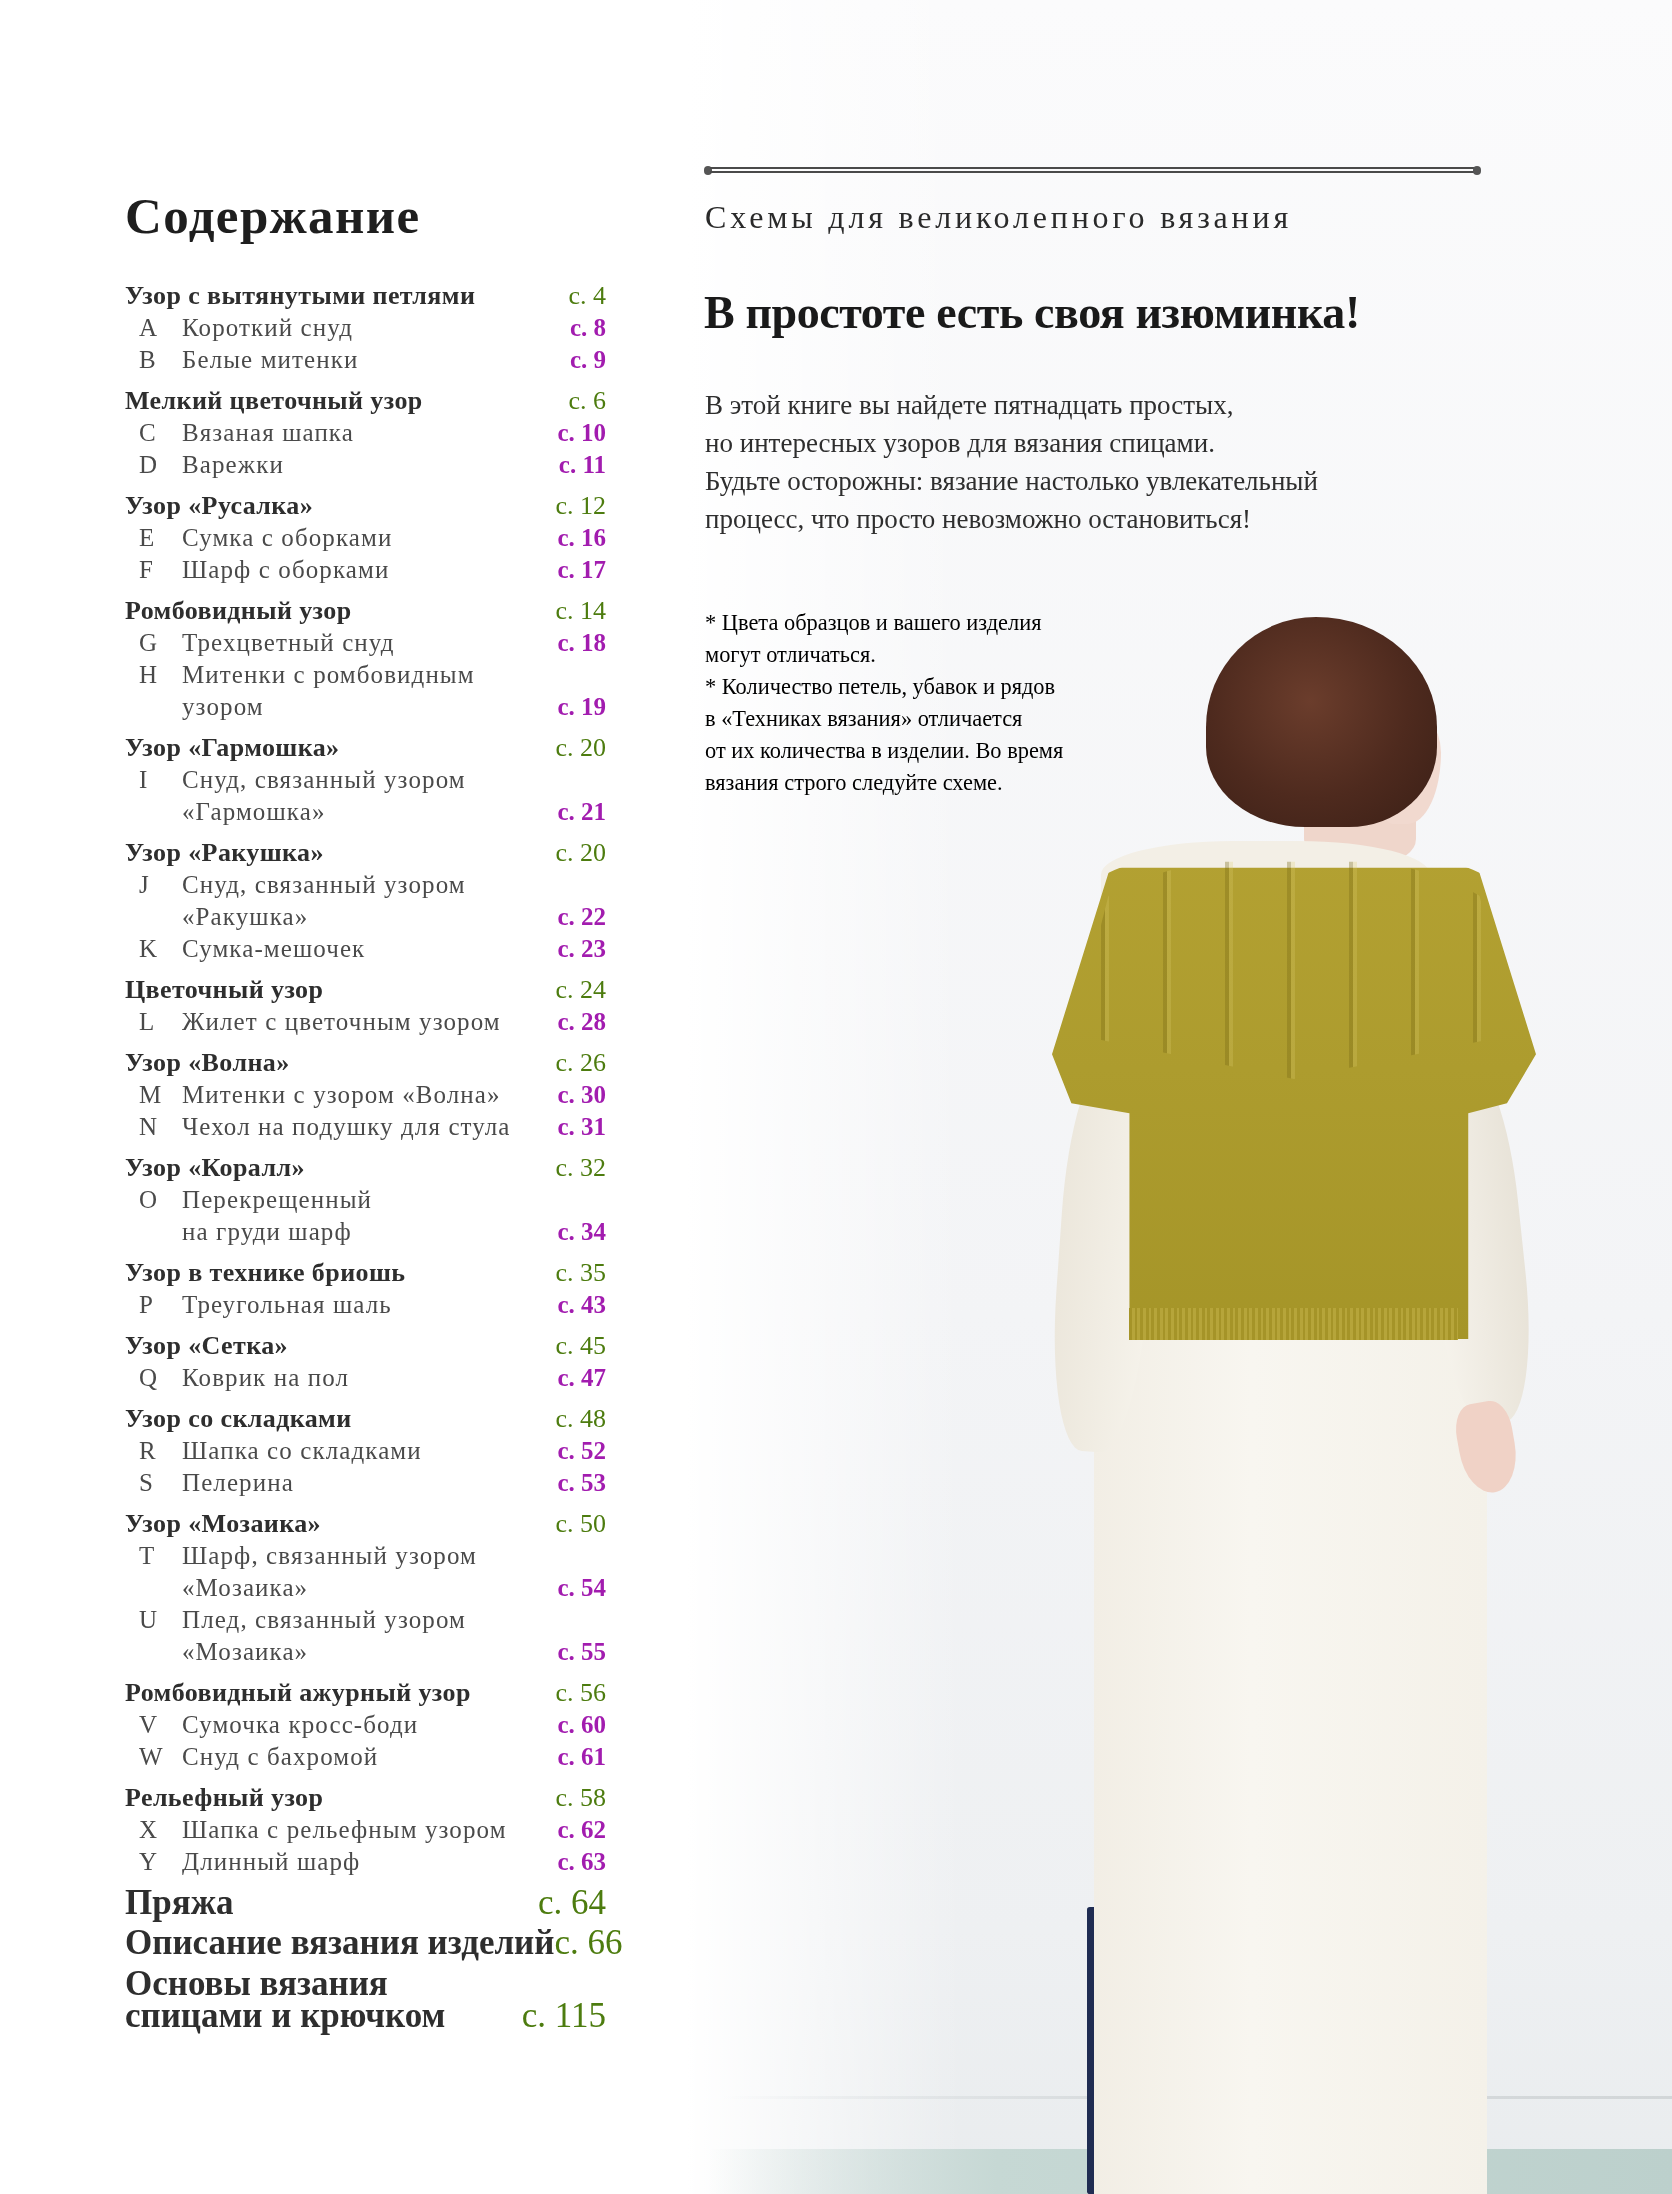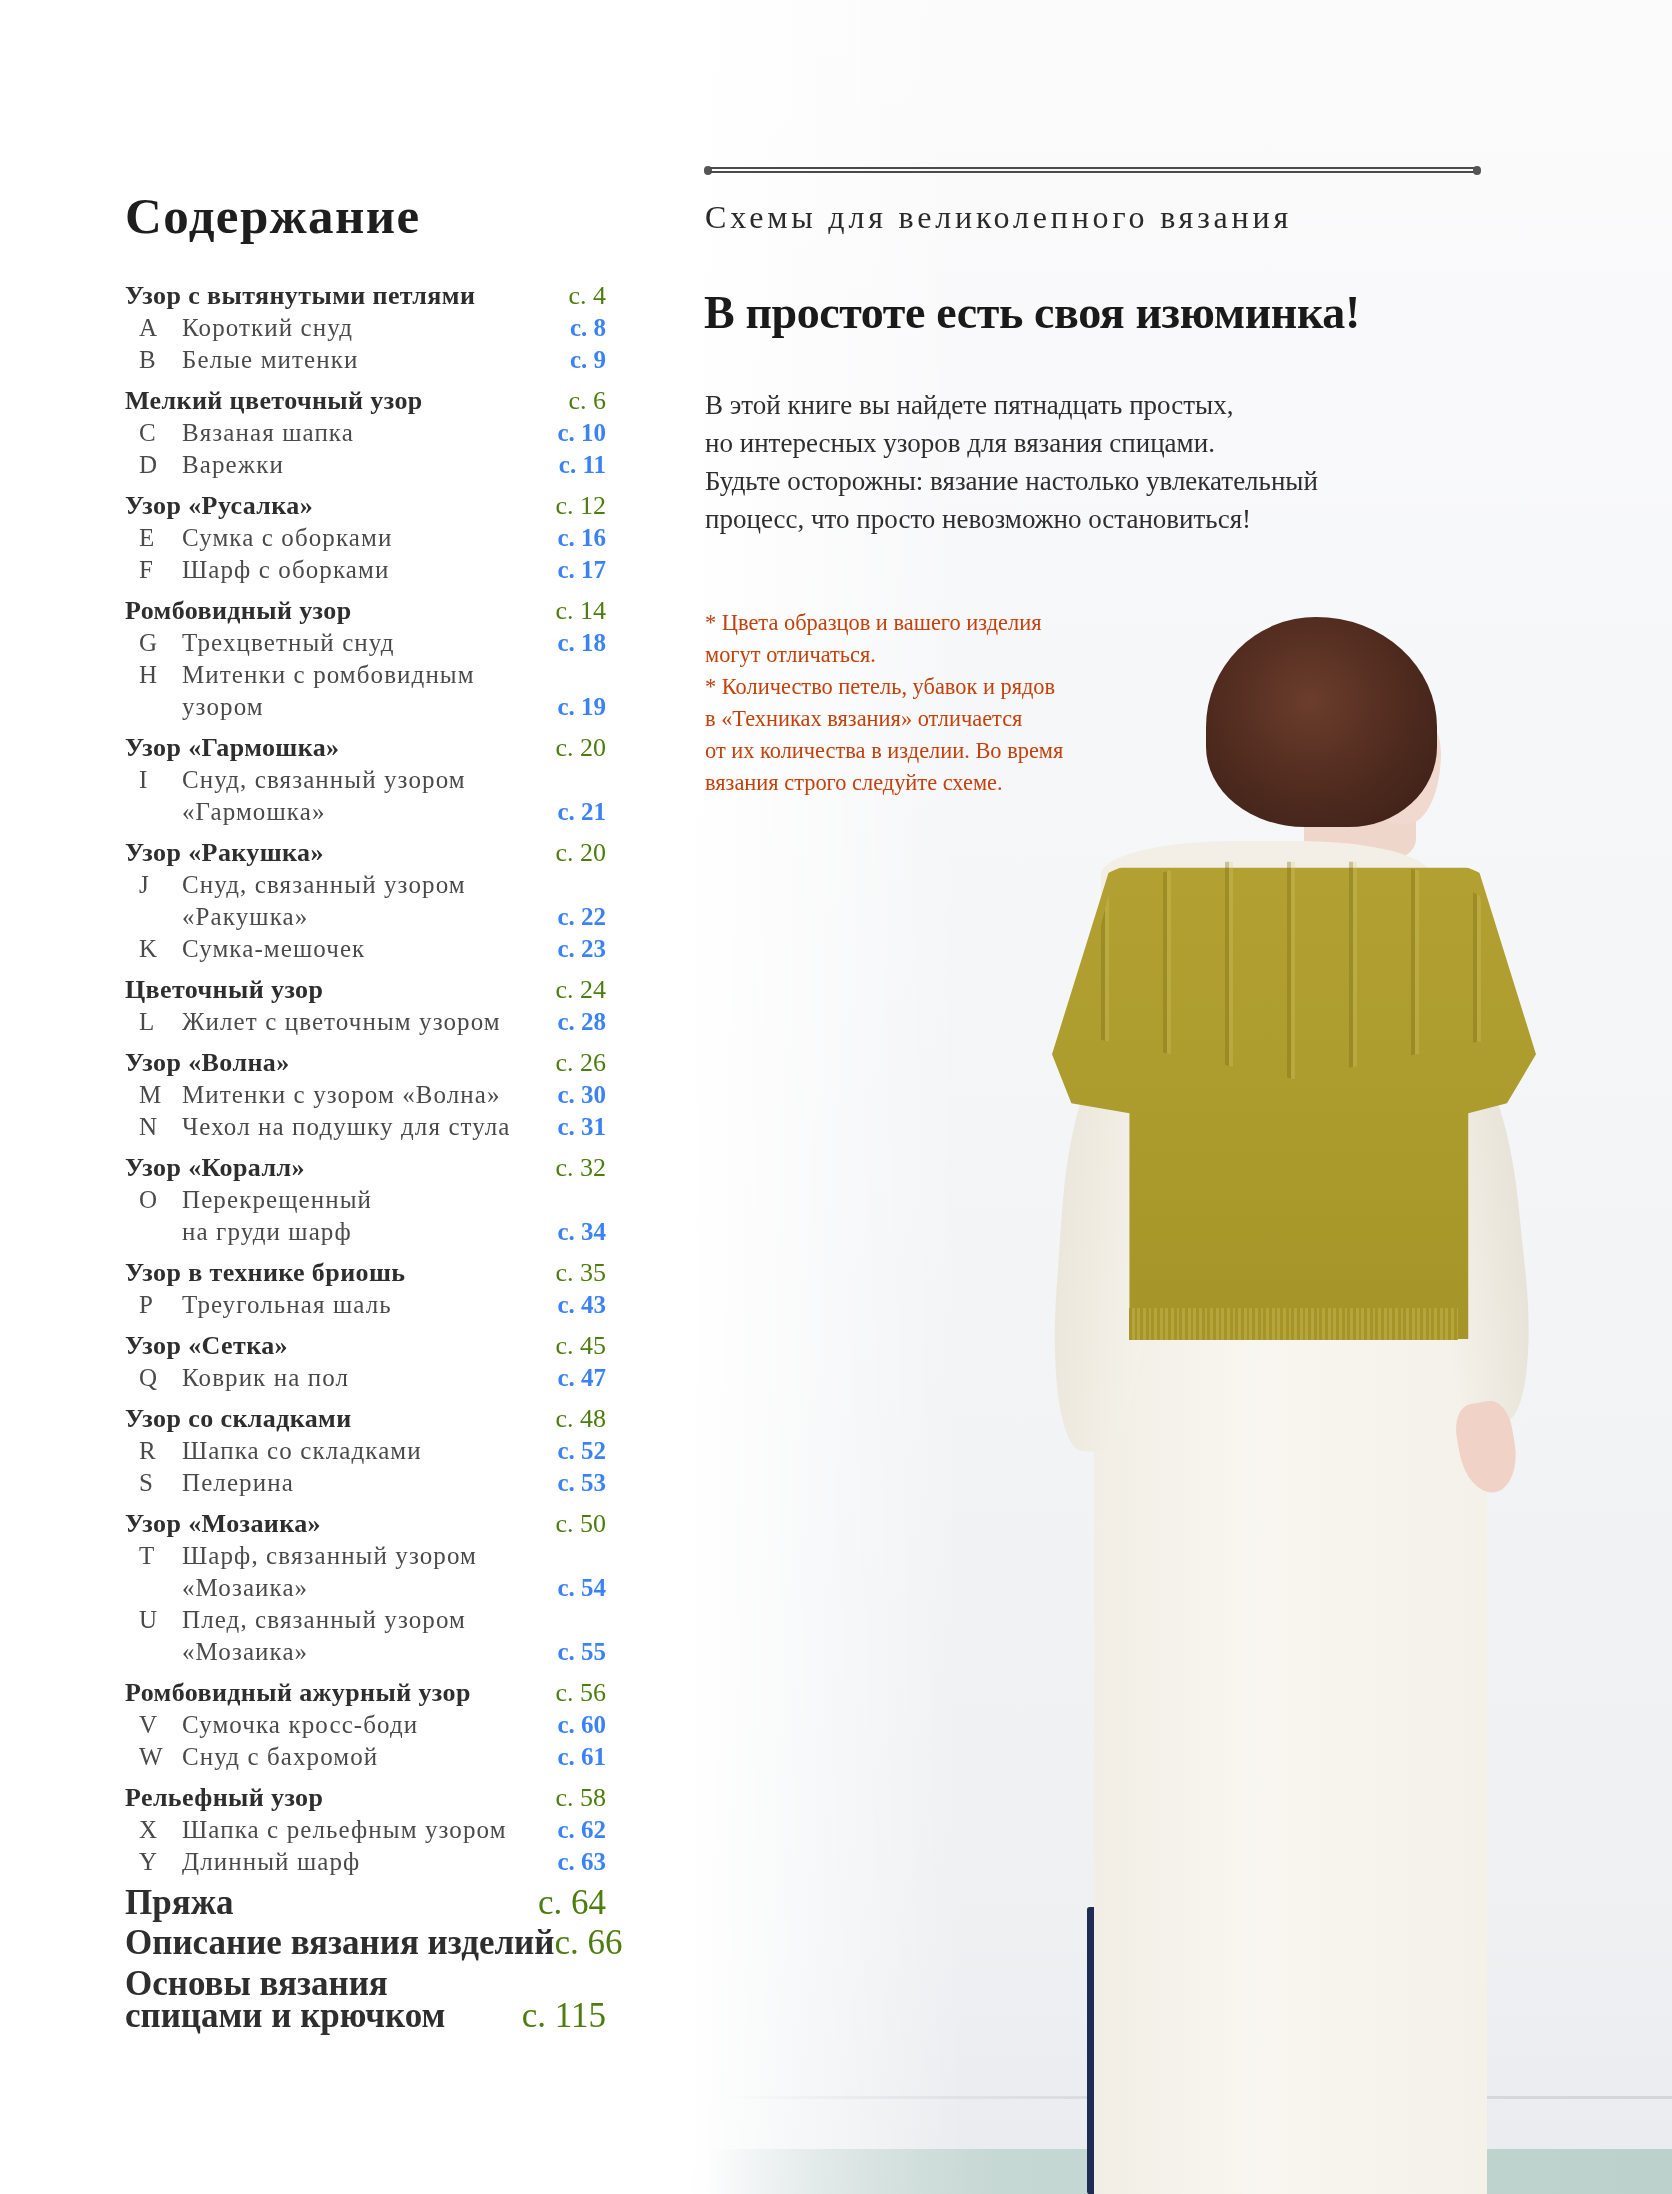--- a/index.html
+++ b/index.html
@@ -91,21 +91,21 @@
     .toc-row .page {
       flex: 0 0 auto;
       text-align: right;
       color: #4d7c0f;
       font-weight: normal;
       letter-spacing: 0;
       white-space: nowrap;
     }
     .toc-row.item .page {
       font-weight: bold;
-      color: #3b82f6;
+      color: #a21caf;
     }
     .toc-row.cont .letter { visibility: hidden; }
     .toc-standalone .toc-row {
       font-weight: bold;
       color: #2e2e2e;
       font-size: 35px;
       line-height: 32px;
       margin-bottom: 8.4px;
     }
     .toc-standalone .toc-row.tight {
@@ -171,21 +171,21 @@
       color: #2e2e2e;
     }
     .intro div { white-space: nowrap; }
     .notes {
       position: absolute;
       left: 705px;
       top: 607px;
       width: 491px;
       font-size: 22.4px;
       line-height: 32px;
-      color: #c2410c;
+      color: #000000;
     }
     .notes div { white-space: nowrap; }
 
     
     .figure {
       position: absolute;
       left: 1038px;
       top: 575px;
       width: 533px;
       height: 1619px;

